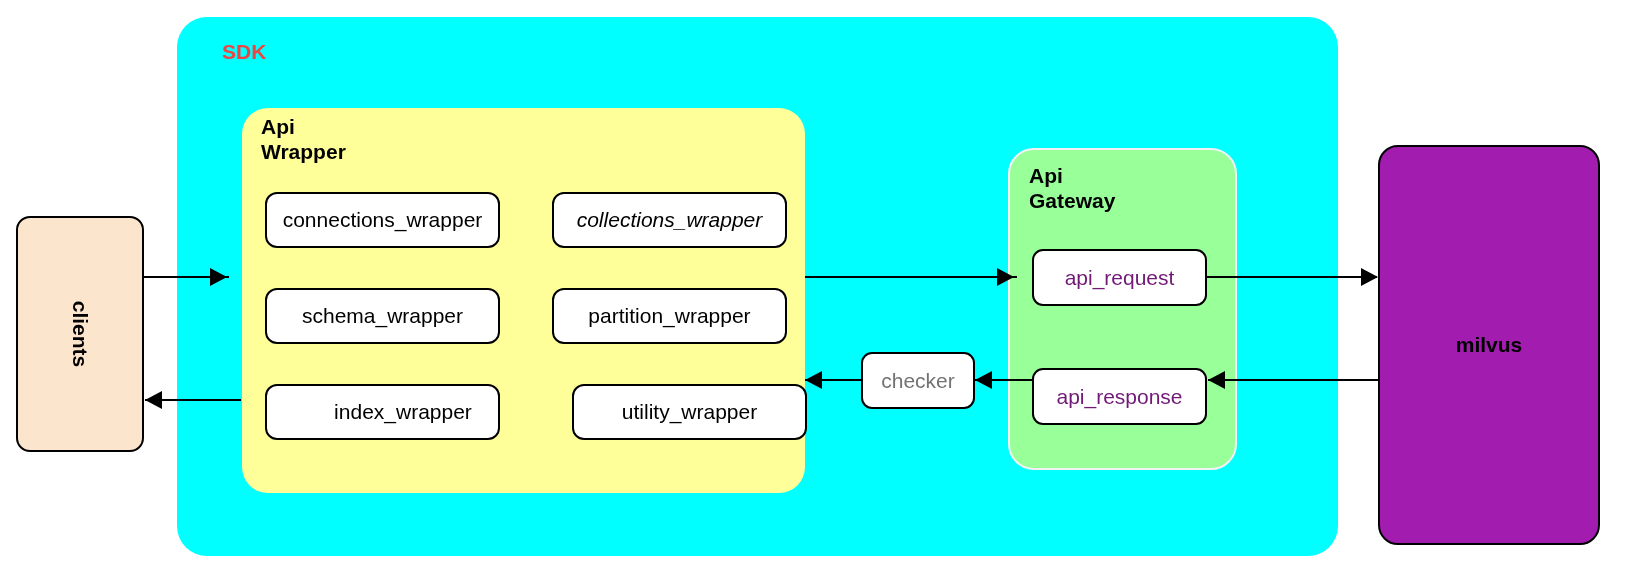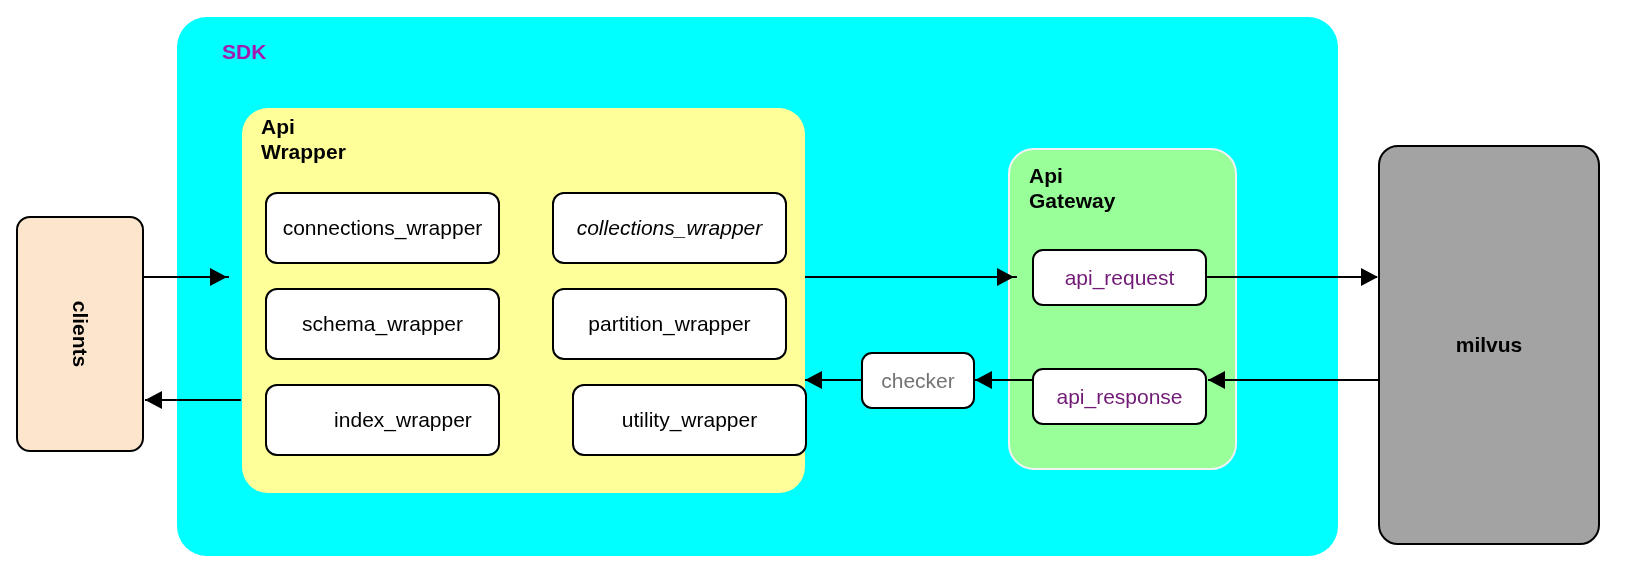--- a/index.html
+++ b/index.html
@@ -37,21 +37,21 @@
     height: 539px;
     background: #00ffff;
     border-radius: 30px;
   }
   #sdk-label {
     position: absolute;
     left: 222px;
     top: 40px;
     font-size: 21px;
     font-weight: bold;
-    color: #a21caf;
+    color: #ef4444;
     line-height: 1.18;
     white-space: pre-line;
   }
 
   
   #api-wrapper-container {
     left: 242px;
     top: 108px;
     width: 563px;
     height: 385px;
@@ -65,21 +65,21 @@
     font-size: 21px;
     font-weight: bold;
     color: #000000;
     line-height: 1.18;
     white-space: pre-line;
   }
 
   
   .wrapper-box {
     width: 235px;
-    height: 72px;
+    height: 56px;
     background: #ffffff;
     border-radius: 12px;
     font-size: 21px;
     color: #000000;
   }
 
   
   #api-gateway-container {
     left: 1008px;
     top: 148px;
@@ -136,21 +136,21 @@
     transform: rotate(90deg);
     white-space: nowrap;
   }
 
   
   #milvus-box {
     left: 1378px;
     top: 145px;
     width: 222px;
     height: 400px;
-    background: #a3a3a3;
+    background: #a21caf;
     border-radius: 20px;
     font-size: 21px;
     font-weight: bold;
     color: #000000;
   }
 
   
   .conn {
     position: absolute;
     height: 2px;

